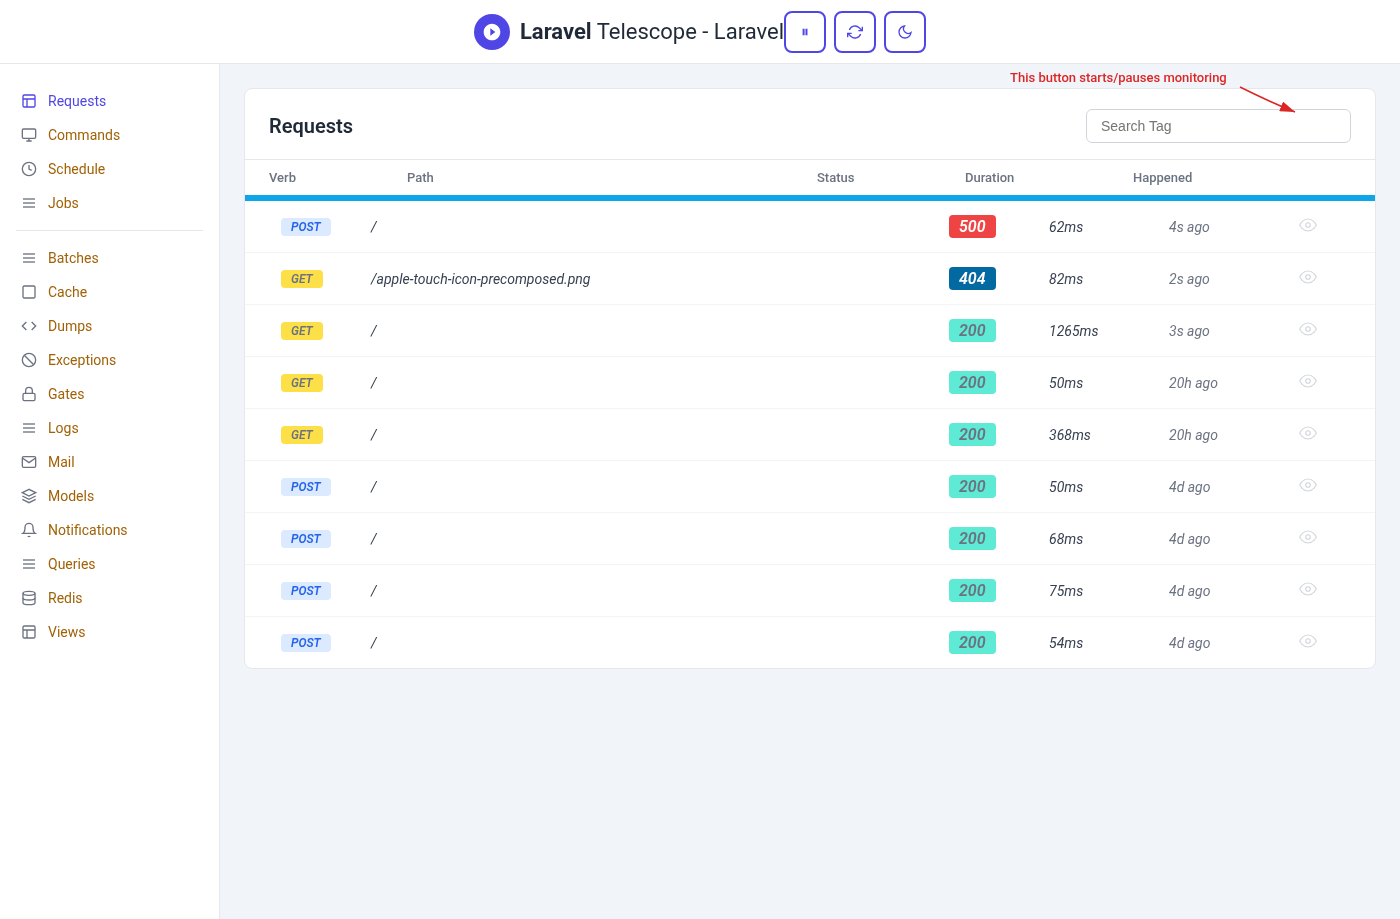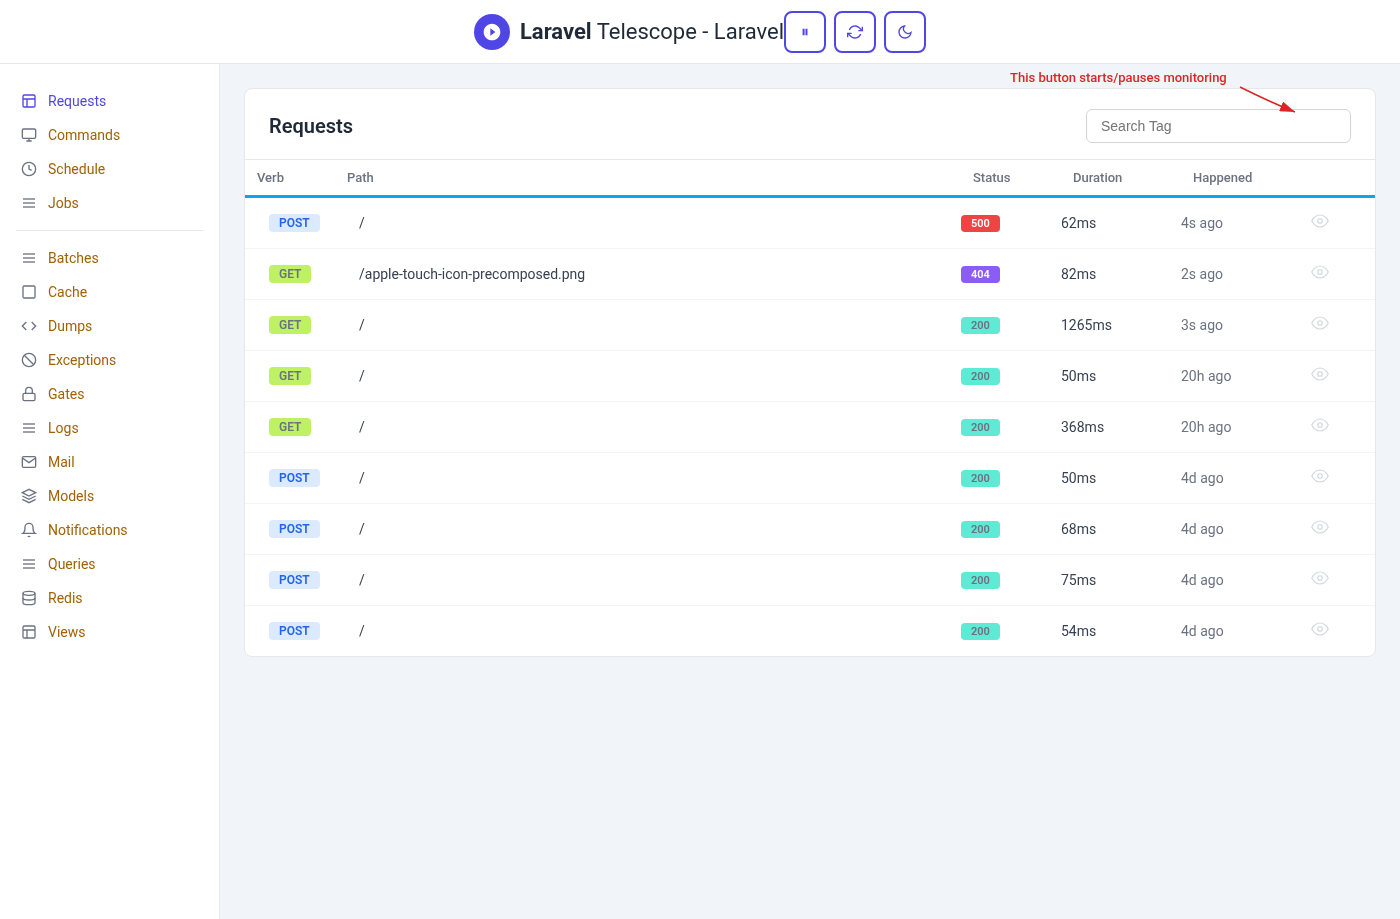--- a/index.html
+++ b/index.html
@@ -136,60 +136,62 @@
       font-size: 14px;
       color: #6b7280;
       width: 265px;
       outline: none;
     }
 
     
     .table-header {
       display: grid;
       grid-template-columns: 90px 1fr 100px 120px 130px 40px;
-      padding: 10px 12px;
-      border-bottom: 3px solid #0ea5e9;
+      padding: 10px 24px;
+      border-bottom: 6px solid #0ea5e9;
       color: #6b7280;
       font-size: 13px;
       font-weight: 500;
+      gap: 48px;
     }
     .table-row {
       display: grid;
       grid-template-columns: 90px 1fr 100px 120px 130px 40px;
-      padding: 14px 24px;
+      padding: 14px 36px;
       border-bottom: 1px solid #f3f4f6;
       align-items: center;
       cursor: pointer;
       transition: background 0.1s;
+      font-style: italic;
     }
     .table-row:last-child { border-bottom: none; }
 
     .verb-badge {
       display: inline-flex;
       align-items: center;
       justify-content: center;
       padding: 2px 10px;
       border-radius: 4px;
       font-size: 12px;
       font-weight: 600;
     }
     .verb-post { background: #dbeafe; color: #2563eb; }
-    .verb-get { background: #bef264; color: #6b7280; text-align: right; }
+    .verb-get { background: #fde047; color: #6b7280; text-align: right; }
 
     .status-badge {
       display: inline-flex;
       align-items: center;
       justify-content: center;
       padding: 2px 10px;
       border-radius: 4px;
-      font-size: 11px;
+      font-size: 16px;
       font-weight: 600;
     }
     .status-500 { background: #ef4444; color: #fff; }
-    .status-404 { background: #8b5cf6; color: #fff; }
+    .status-404 { background: #0369a1; color: #fff; }
     .status-200 { background: #5eead4; color: #6b7280; }
 
     .eye-icon {
       color: #d1d5db;
       font-size: 16px;
       cursor: pointer;
     }
 
     .col-path { color: #374151; }
     .col-duration { color: #374151; }

